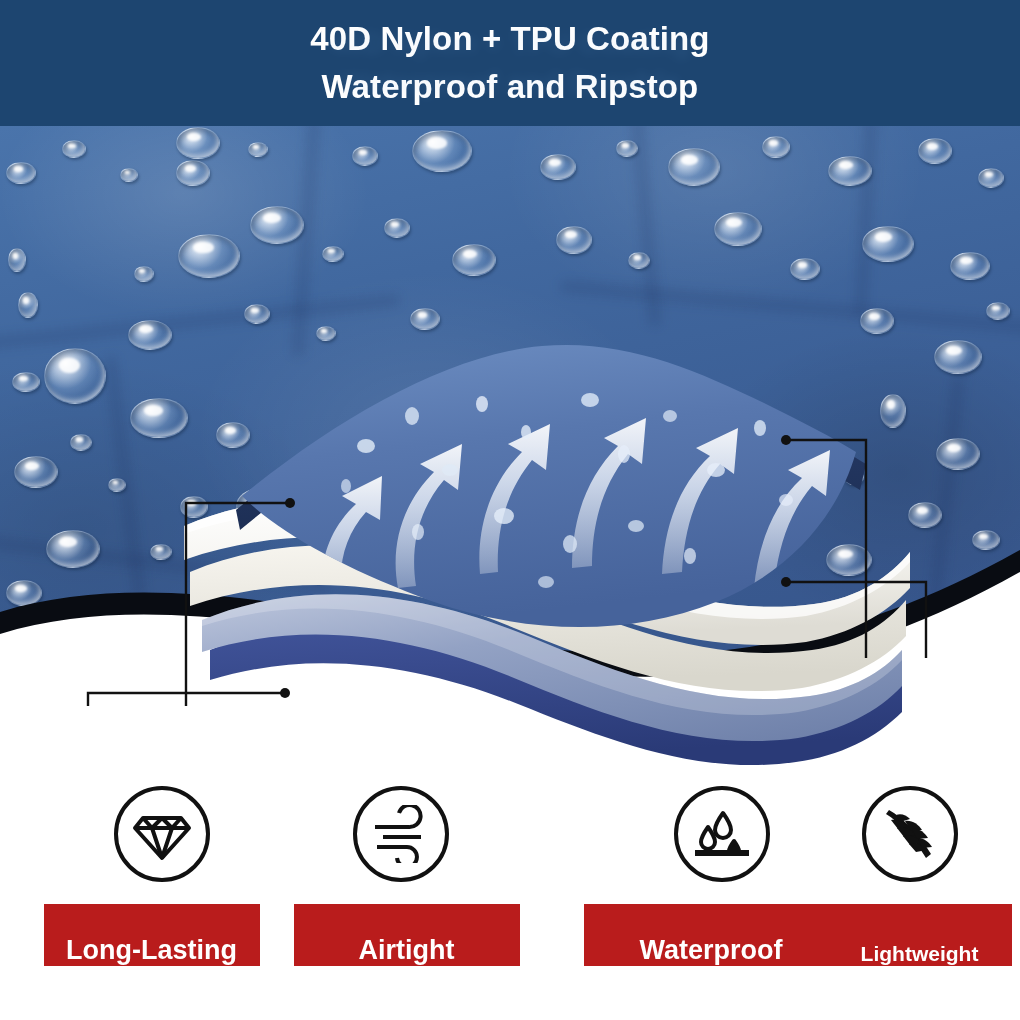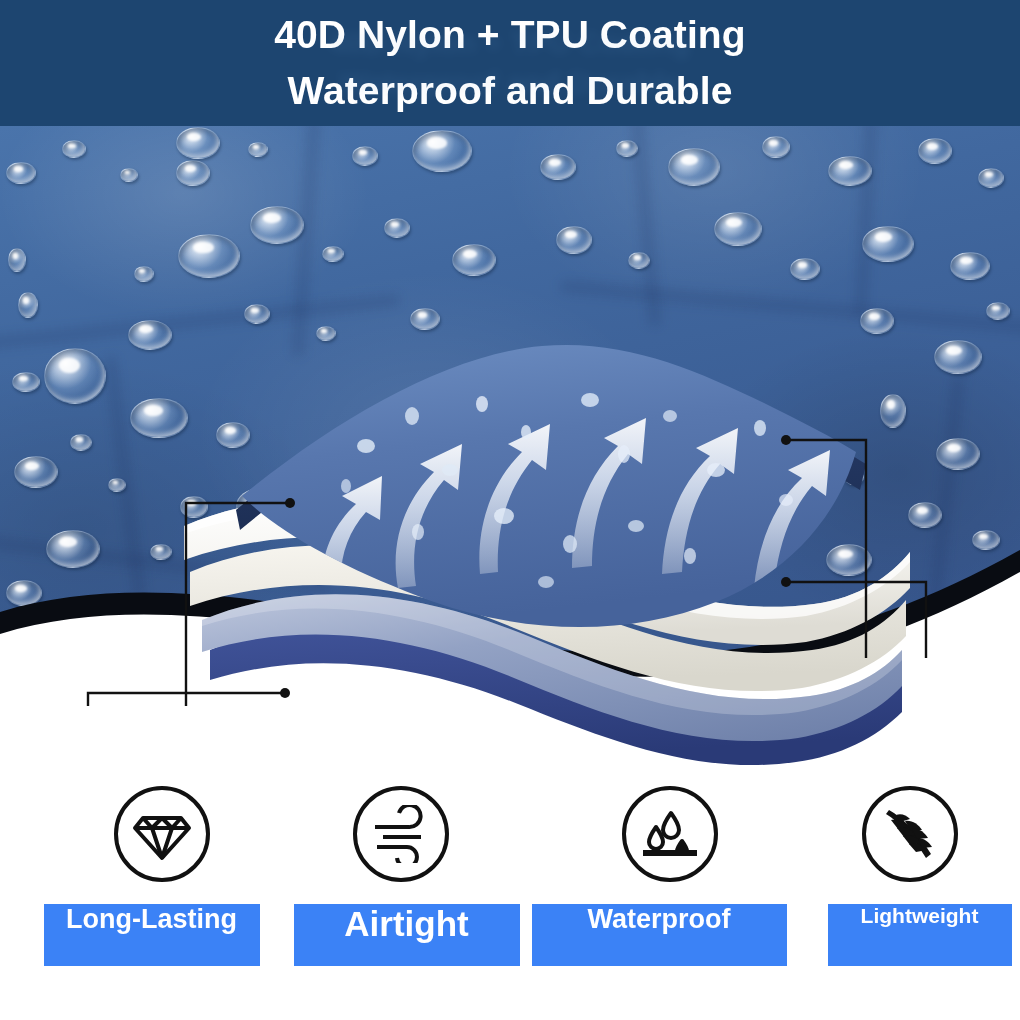--- a/index.html
+++ b/index.html
@@ -13,21 +13,21 @@
   .page{ position:relative; width:1020px; height:1020px; background:#ffffff; overflow:hidden; }
 
   
   .header{
     position:absolute; left:0; top:0; width:1020px; height:126px;
     background:#1d4570;
     display:flex; flex-direction:column; align-items:center; justify-content:center;
     gap:6px; z-index:40;
   }
   .header-line{
-    color:#ffffff; font-size:39px; font-weight:700; letter-spacing:.1px;
+    color:#ffffff; font-size:33px; font-weight:700; letter-spacing:.1px;
     line-height:1.28; text-align:center; white-space:nowrap;
   }
   .header-ghost{
     position:absolute; left:0; top:0; width:1020px; height:126px;
     display:flex; flex-direction:column; align-items:center; justify-content:center;
     gap:6px; opacity:.11; filter:blur(5px); pointer-events:none;
   }
   .header-ghost span{ color:#6fa4dd; font-size:30px; font-weight:700; white-space:nowrap; }
 
   
@@ -82,51 +82,51 @@
 
   
   .features{ position:absolute; left:0; top:786px; width:1020px; height:234px; z-index:35; }
   .feature{ position:absolute; top:0; display:flex; flex-direction:column; align-items:center; }
   .icon-circle{
     width:96px; height:96px; border-radius:50%;
     border:4px solid #111; background:#fff;
     display:flex; align-items:center; justify-content:center;
   }
   .feature-pill{
-    background:#3b82f6; color:#fff; font-weight:700;
-    display:flex; align-items:flex-start; justify-content:center; white-space:nowrap;margin-left:39px;
+    background:#b91c1c; color:#fff; font-weight:700;
+    display:flex; align-items:flex-end; justify-content:center; white-space:nowrap;margin-left:39px;
   }
 
   .f0{ left:24px;  width:216px; }
   .f1{ left:274px; width:226px; }
-  .f2{ left:512px; width:255px; }
+  .f2{ left:564px; width:255px; }
   .f3{ left:820px; width:160px; }
 
   .f0 .icon-circle{ margin-left:60px; }
   .f1 .icon-circle{ margin-left:28px; }
   .f2 .icon-circle{ margin-left:60px; }
   .f3 .icon-circle{ margin-left:20px; }
 
   .f0 .feature-pill{ width:216px; height:62px; margin-top:22px; font-size:27px; }
-  .f1 .feature-pill{ width:226px; height:62px; margin-top:22px; font-size:35px; }
+  .f1 .feature-pill{ width:226px; height:62px; margin-top:22px; font-size:27px; }
   .f2 .feature-pill{ width:255px; height:62px; margin-top:22px; font-size:27px; }
   .f3 .feature-pill{ width:184px; height:62px; margin-top:22px; font-size:21px; }
 </style>
 </head>
 <body>
 
 <div class="page">
 
   <div class="header">
     <div class="header-ghost">
       <span>40D Nylon + TPU Coating</span>
       <span>Waterproof and Durable</span>
     </div>
     <div class="header-line">40D Nylon + TPU Coating</div>
-    <div class="header-line">Waterproof and Durable</div>
+    <div class="header-line">Waterproof and Ripstop</div>
   </div>
 
   <div class="photo">
     <div class="seam v" style="left:300px; top:-10px; height:240px; transform:rotate(4deg);"></div>
     <div class="seam v" style="left:640px; top:-10px; height:210px; transform:rotate(-5deg);"></div>
     <div class="seam v" style="left:860px; top:-10px; height:200px; transform:rotate(3deg);"></div>
     <div class="seam h" style="left:-20px; top:190px; width:420px; transform:rotate(-6deg);"></div>
     <div class="seam h" style="left:560px; top:176px; width:500px; transform:rotate(5deg);"></div>
     <div class="seam v" style="left:120px; top:230px; height:260px; transform:rotate(-7deg);"></div>
     <div class="seam v" style="left:940px; top:250px; height:240px; transform:rotate(6deg);"></div>

